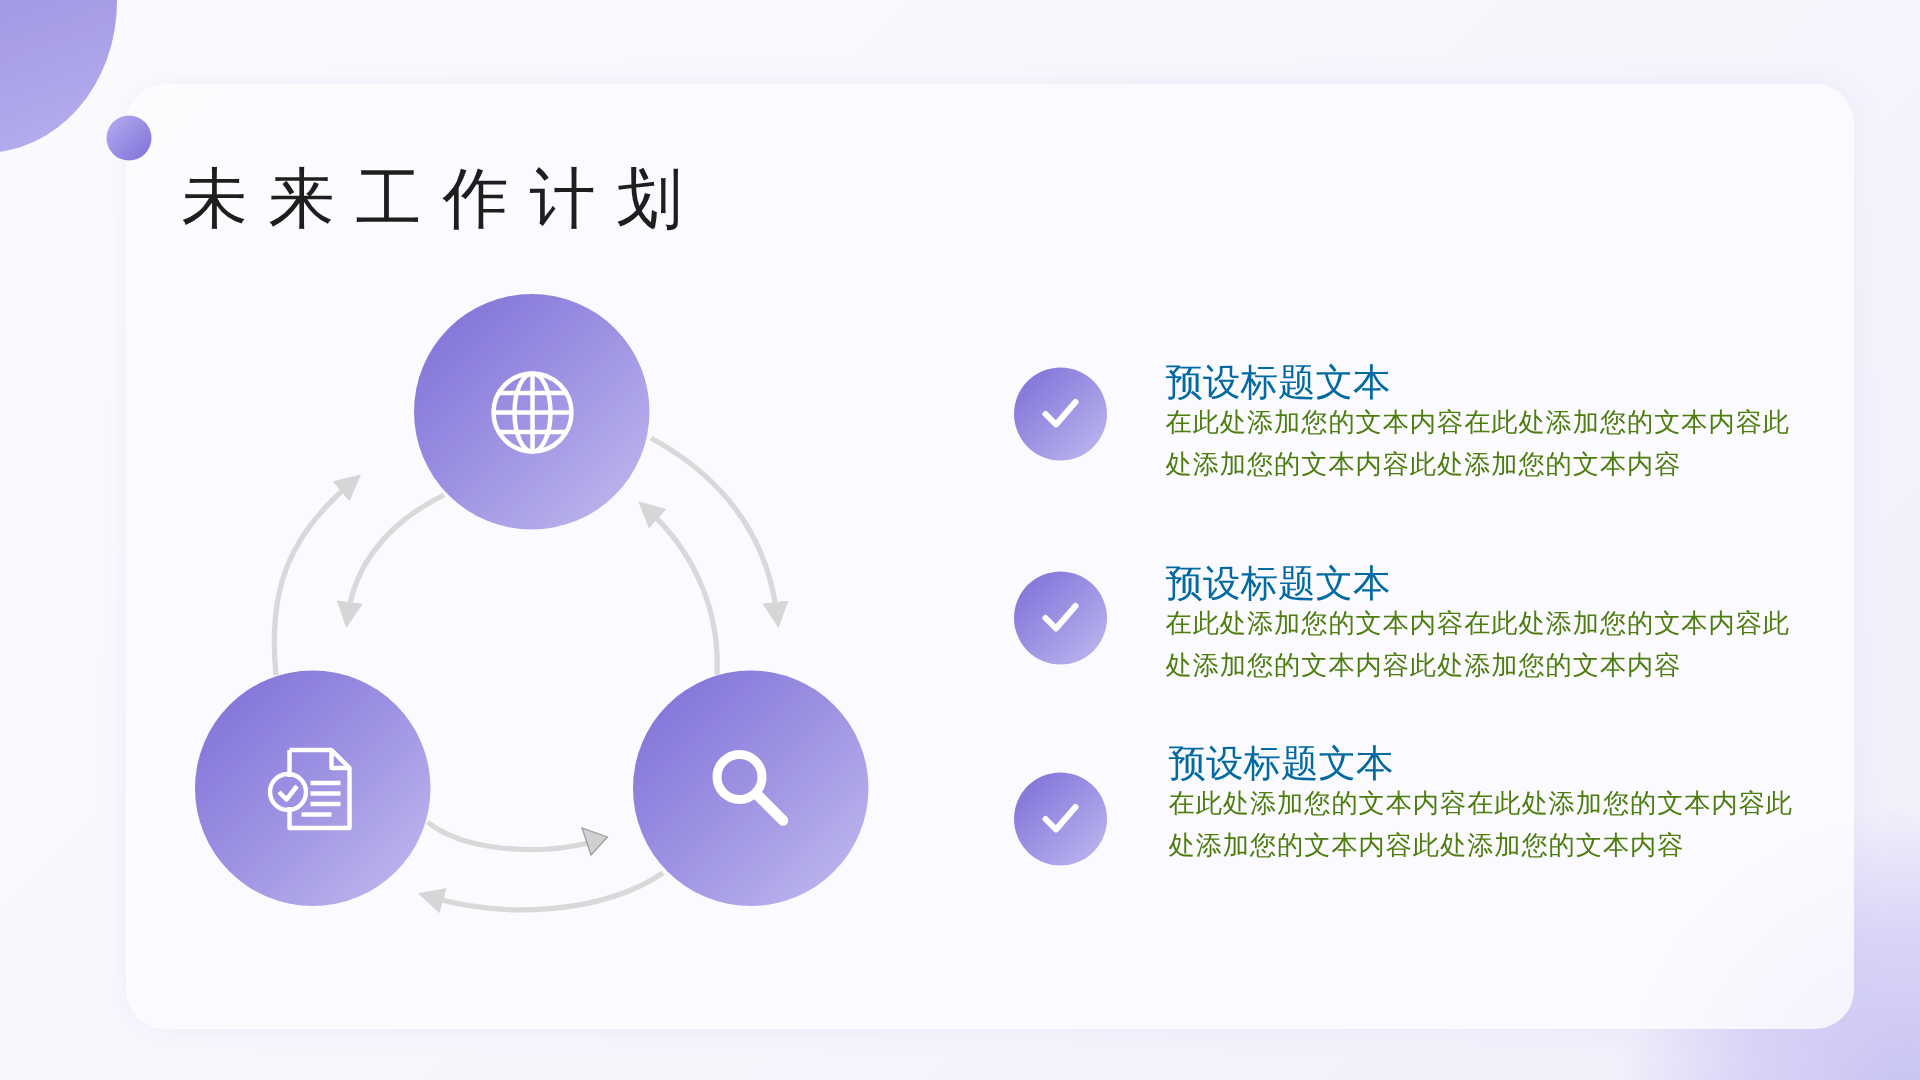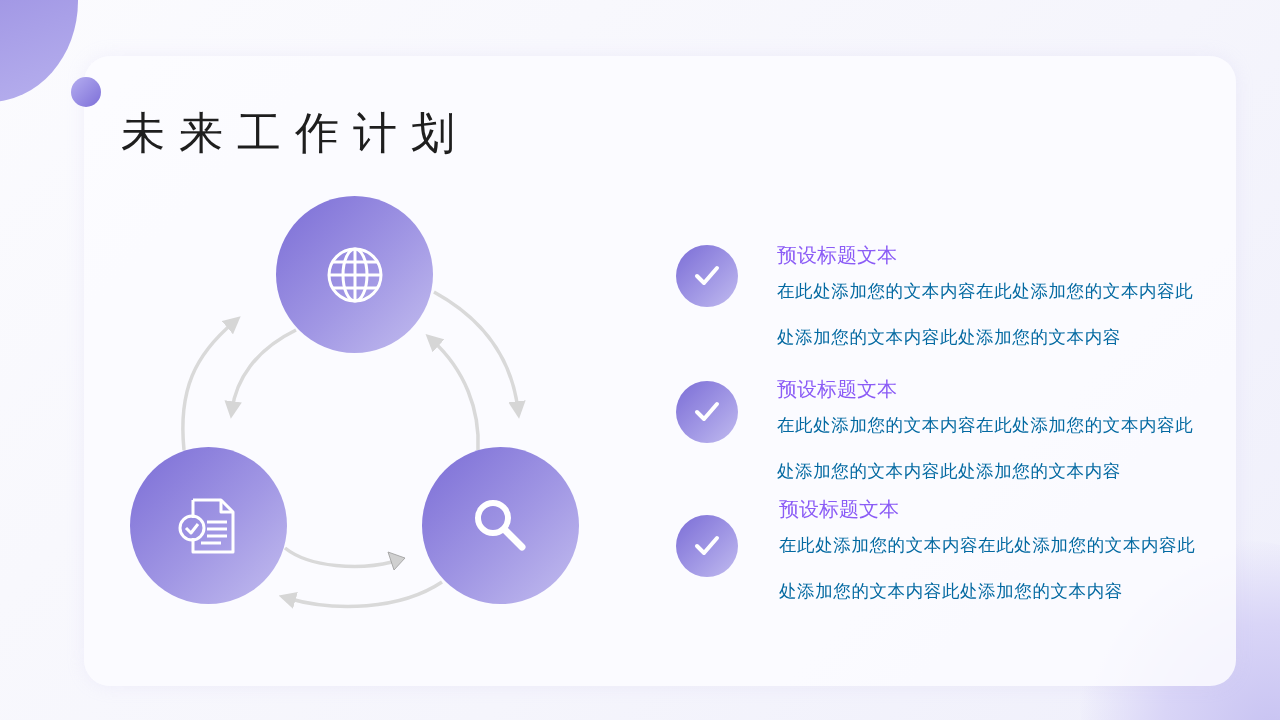--- a/index.html
+++ b/index.html
@@ -37,24 +37,24 @@
     display:flex; align-items:center; justify-content:center;
   }
   .arrows { position:absolute; left:0; top:0; }
   .item { position:absolute; left:676px; width:560px; height:110px; }
   .check {
     position:absolute; left:0; width:62px; height:62px; border-radius:50%;
     background: linear-gradient(135deg, #7b6dd6 0%, #a49be6 60%, #c1bbef 100%);
     display:flex; align-items:center; justify-content:center;
   }
   .item-title {
-    position:absolute; left:101px; font-size:20px; color:#8b5cf6; line-height:30px; white-space:nowrap;
+    position:absolute; left:101px; font-size:25px; color:#0369a1; line-height:30px; white-space:nowrap;
   }
   .item-body {
-    position:absolute; left:101px; width:420px; font-size:17.5px; color:#0369a1; line-height:46px;
+    position:absolute; left:101px; width:420px; font-size:17.5px; color:#4d7c0f; line-height:28px;
     letter-spacing:0.6px;
   }
 </style>
 </head>
 <body>
 
 <div class="blob-tl"></div>
 <div class="blob-br"></div>
 <div class="card"></div>
 

